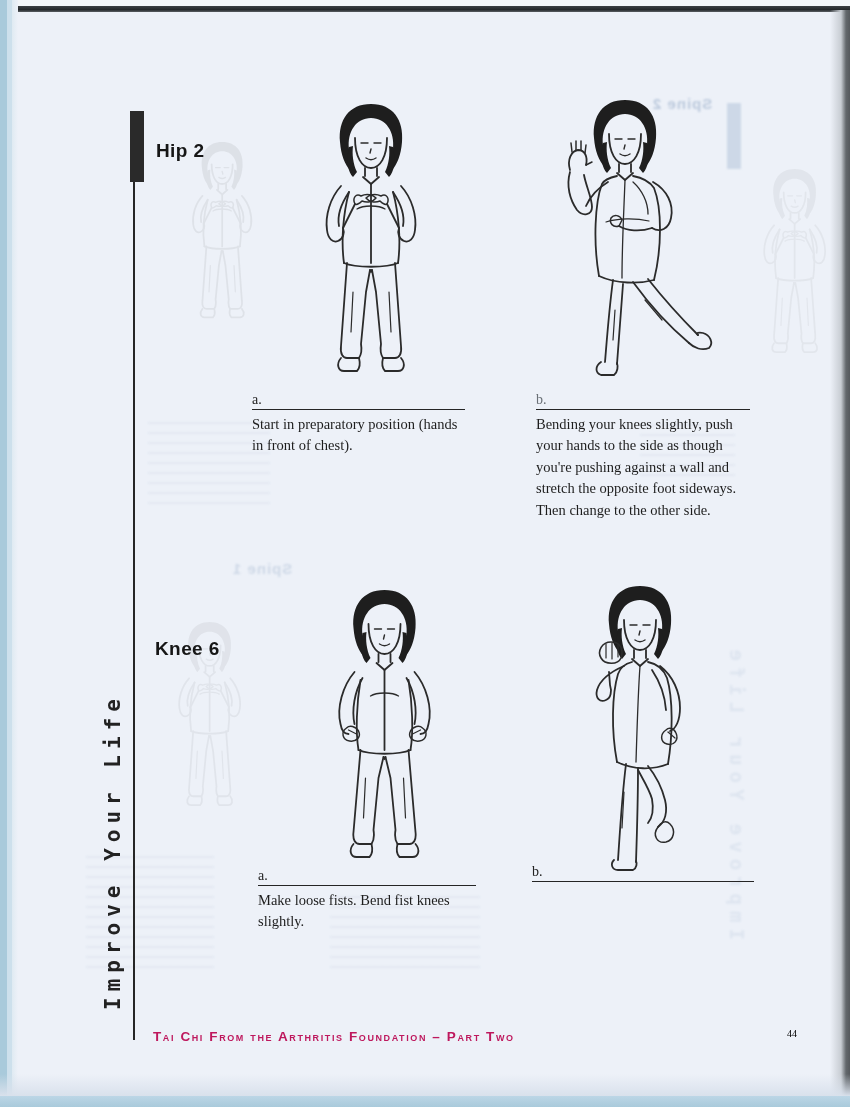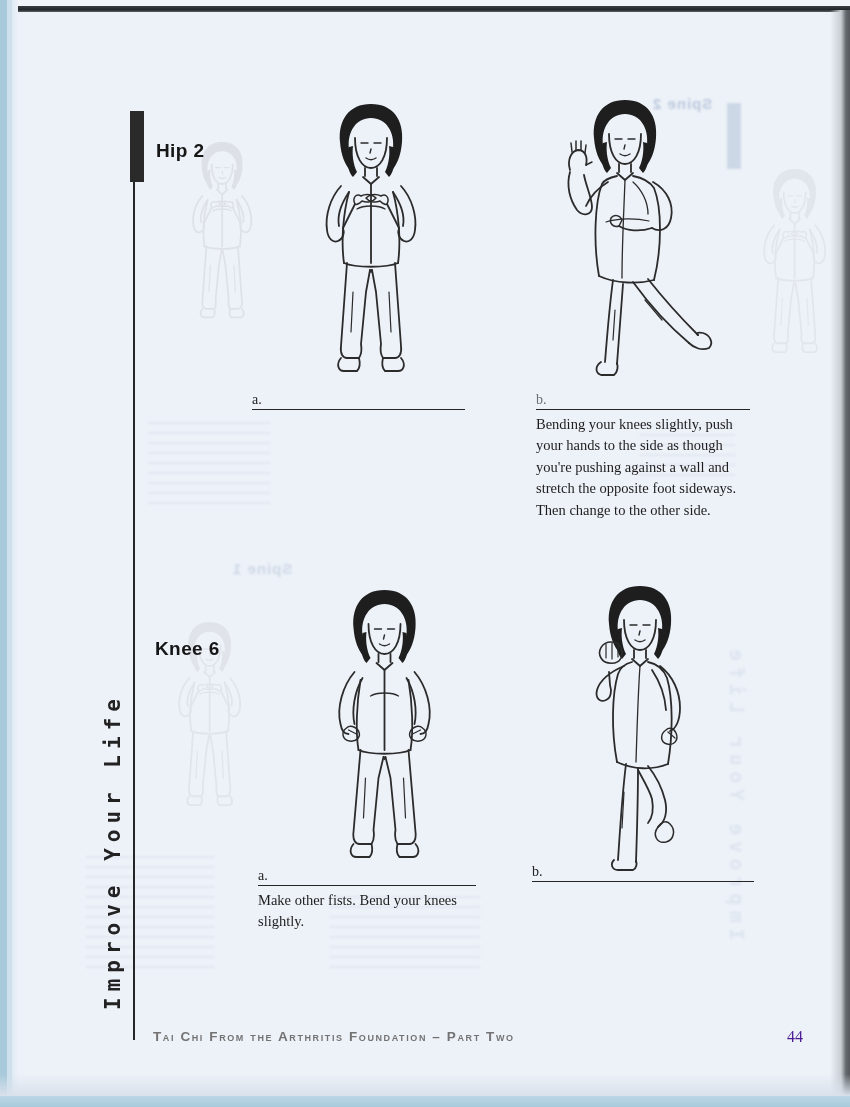--- a/index.html
+++ b/index.html
@@ -31,23 +31,23 @@
     font-family:"Liberation Serif",serif;font-size:14px;color:#222;}
   .cap-text{margin-top:4px;font-family:"Liberation Serif",serif;font-size:14.5px;
     line-height:1.48;color:#1d1d1d;}
   .cap-a1{left:252px;top:392px;width:213px;}
   .cap-b1{left:536px;top:392px;width:214px;}
   .cap-a2{left:258px;top:868px;width:218px;}
   .cap-b2{left:532px;top:864px;width:222px;}
   .cap-b1 .cap-head{color:#6a7076;} 
   
   .footer{position:absolute;left:153px;top:1029px;font-size:13.5px;font-weight:600;
-    font-variant:small-caps;letter-spacing:1.6px;color:#737373;}
+    font-variant:small-caps;letter-spacing:1.6px;color:#be185d;}
   .pagenum{position:absolute;left:787px;top:1028px;font-family:"Liberation Serif",serif;
-    font-size:16px;color:#4c1d95;}
+    font-size:10px;color:#000000;}
   
   .vtext{position:absolute;left:98px;top:1010px;transform-origin:0 0;transform:rotate(-90deg);
     font-family:"DejaVu Sans Mono",monospace;font-size:21px;font-weight:600;letter-spacing:6px;
     color:#222;white-space:nowrap;line-height:30px;}
   
   .fig{position:absolute;}
   .fig svg{display:block;}
   .fig path,.fig circle{vector-effect:non-scaling-stroke;}
   
   .ghost{position:absolute;opacity:.07;filter:blur(.7px);transform:scaleX(-1);}
@@ -224,28 +224,29 @@
         <path d="M108 188 C116 198 122 210 125 222 C128 234 125 244 118 249"></path>
         <path d="M98 192 C104 203 110 213 112 221 C114 232 112 240 108 245"></path>
         <path d="M118 249 C112 257 117 266 126 264 C134 262 136 252 130 246 C126 242 121 244 118 249 Z" stroke-width="1.5"></path>
         <path d="M84 214 L82 250" stroke-width="1.2"></path>
       </g>
     </svg>
   </div>
 
   <div class="caption cap-a1">
     <div class="cap-head">a.</div>
+    <div class="cap-text">Start in preparatory position (hands in front of chest).</div>
   </div>
   <div class="caption cap-b1">
     <div class="cap-head">b.</div>
     <div class="cap-text">Bending your knees slightly, push your hands to the side as though you're pushing against a wall and stretch the opposite foot sideways. Then change to the other side.</div>
   </div>
   <div class="caption cap-a2">
     <div class="cap-head">a.</div>
-    <div class="cap-text">Make other fists. Bend your knees slightly.</div>
+    <div class="cap-text">Make loose fists. Bend fist knees slightly.</div>
   </div>
   <div class="caption cap-b2">
     <div class="cap-head">b.</div>
   </div>
 
   <div class="vtext">Improve Your Life</div>
 
   <div class="footer">Tai Chi From the Arthritis Foundation – Part Two</div>
   <div class="pagenum">44</div>
 

